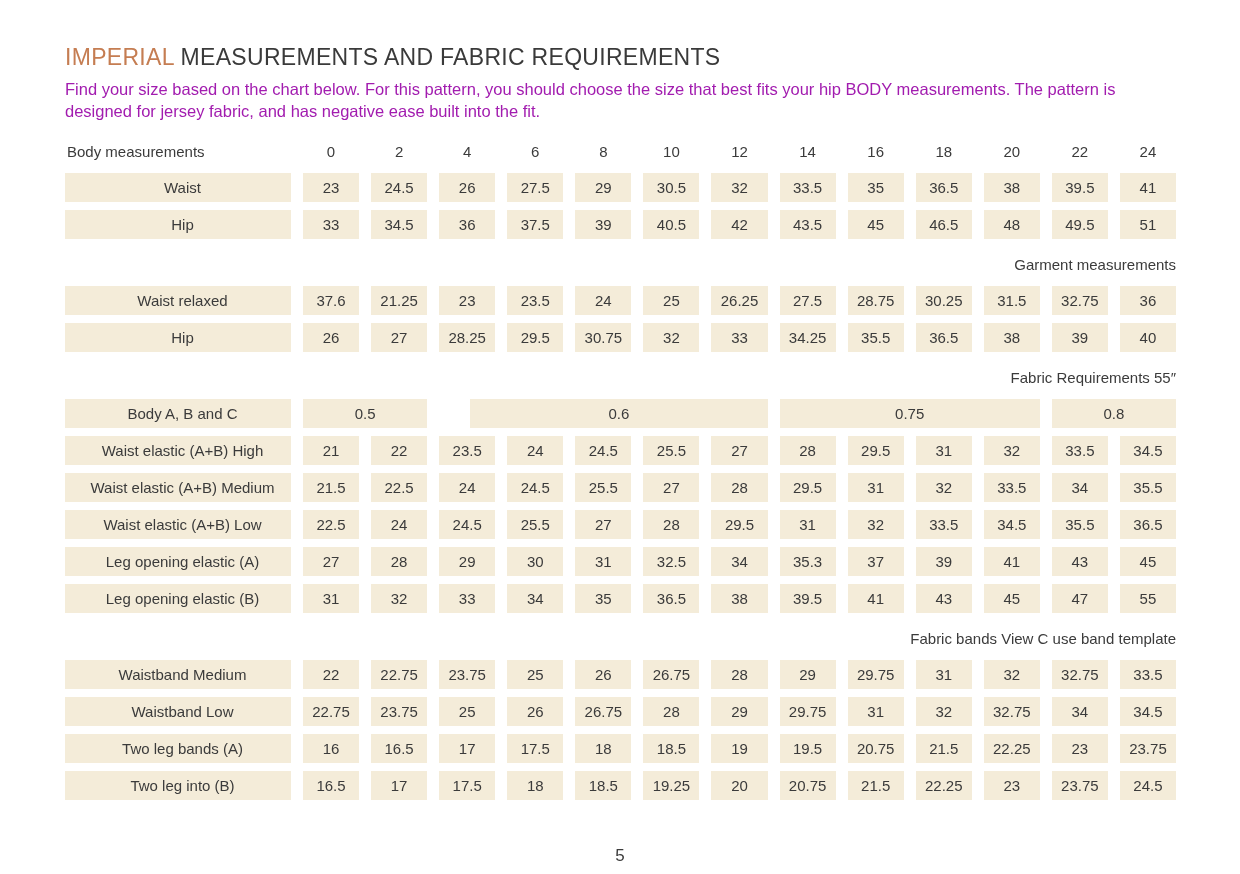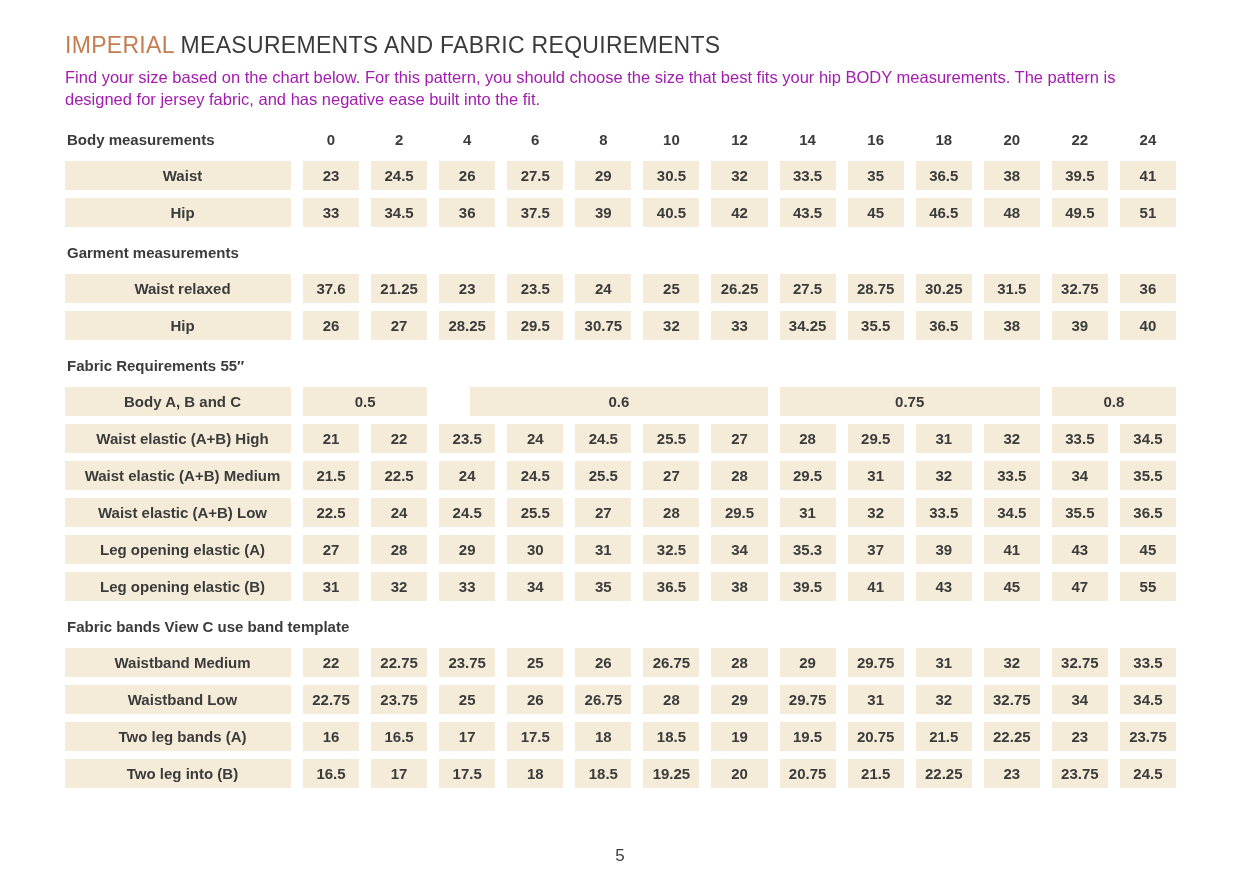--- a/index.html
+++ b/index.html
@@ -5,21 +5,21 @@
   * { margin: 0; padding: 0; box-sizing: border-box; }
   html, body {
     width: 1240px; height: 874px;
     background: #ffffff;
     font-family: "Liberation Sans", sans-serif;
     color: #3c3c3c;
     overflow: hidden;
     position: relative;
   }
   .page {
-    padding: 32px 64px 0 65px;
+    padding: 44px 64px 0 65px;
     position: relative;
     height: 100%;
   }
   .title {
     font-size: 23px;
     font-weight: 500;
     letter-spacing: 0.3px;
     color: var(--heading, #3a3a3a);
     margin-bottom: 7px;
     white-space: nowrap;
@@ -31,21 +31,20 @@
     color: #a21caf;
     max-width: 1115px;
     margin-bottom: 16px;
   }
   .size-table { width: 1111px; }
   .grid-row {
     display: grid;
     grid-template-columns: 226px repeat(13, 1fr);
     column-gap: 12px;
     margin-bottom: 8px;
-    font-weight: bold;
   }
   .data-row .cell {
     background: var(--cell, #f4ecd9);
     height: 29px;
     line-height: 29px;
     font-size: 15px;
     color: #3b3b3b;
     text-align: center;
     overflow: hidden;
     white-space: nowrap;
@@ -67,20 +66,21 @@
   .header-row .label-cell { text-align: left; padding-left: 2px; }
   .section-row { margin-top: 12px; }
   .section-row .section-label {
     grid-column: 1 / -1;
     height: 27px;
     line-height: 27px;
     font-size: 15px;
     color: #3b3b3b;
     padding-left: 2px;
     white-space: nowrap;
+    text-align: right;
   }
   .page-number {
     position: absolute;
     bottom: 8px;
     left: 0;
     width: 100%;
     text-align: center;
     font-size: 17px;
     color: #3b3b3b;
   }

